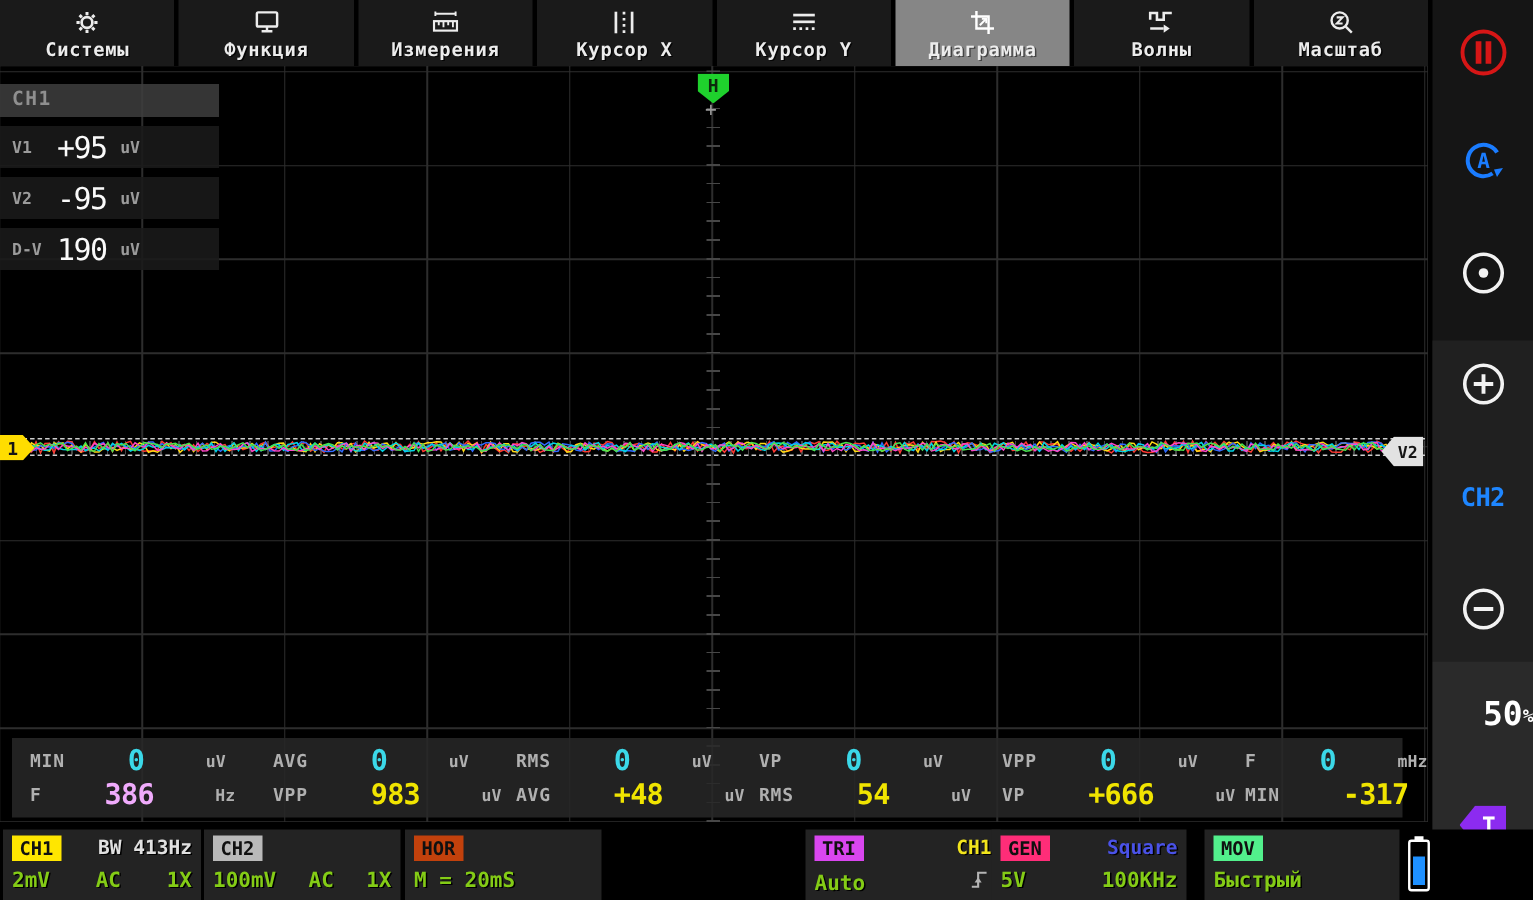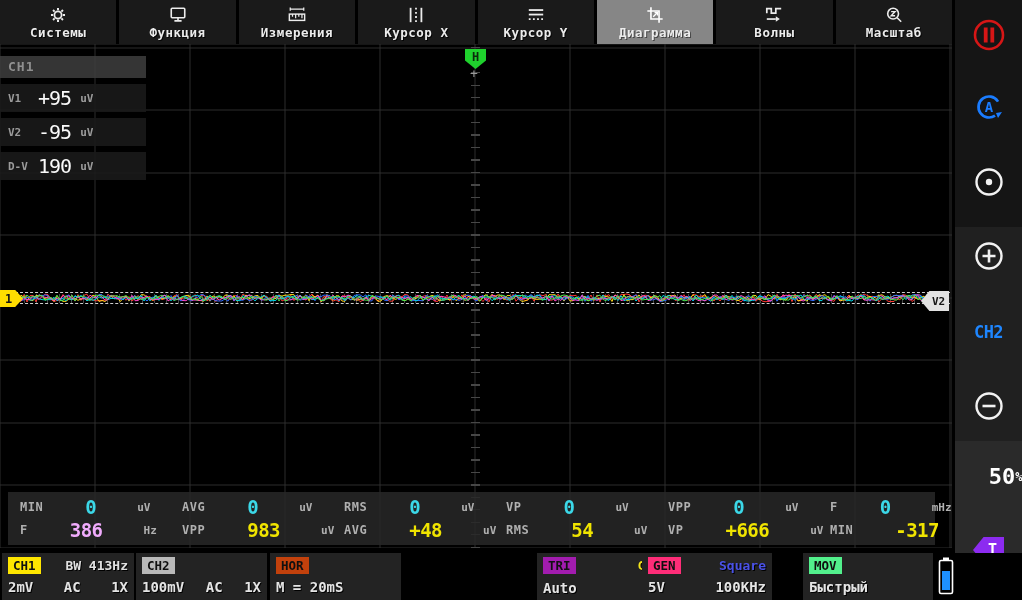--- a/index.html
+++ b/index.html
@@ -66,28 +66,28 @@
   .m-label { font-size:12px; font-weight:bold; color:#b0b0b0; margin-right:6px; letter-spacing:0.5px; }
   .m-val { font-size:19px; font-weight:bold; letter-spacing:-0.5px; }
   .m-unit { font-size:11px; font-weight:bold; color:#b0b0b0; margin-left:5px; }
 
   
   .status-bar { position:absolute; left:0; top:553px; width:1022px; height:47px; background:#000; }
   .sb-block { position:absolute; top:0; height:47px; background:#232323; padding:3px 6px 0 6px; cursor:pointer; }
   .sb-row1 { display:flex; justify-content:space-between; align-items:center; height:18px; }
   .sb-badge { display:inline-block; padding:0 5px; font-size:12.5px; line-height:17px; font-weight:bold; color:#101010; }
   .sb-info { font-size:13px; font-weight:bold; color:#e0e0e0; text-shadow:1px 1px 0 #000; }
-  .sb-row2 { display:flex; justify-content:space-between; align-items:center; margin-top:5px; font-size:14px; font-weight:bold; color:#e5e5e5; text-shadow:1px 1px 0 #000; }
+  .sb-row2 { display:flex; justify-content:space-between; align-items:center; margin-top:5px; font-size:14px; font-weight:bold; color:#84cc16; text-shadow:1px 1px 0 #000; }
   .sb-row2.single { justify-content:flex-start; }
   .blk-ch1 { left:2px;   width:132px; }
   .blk-ch2 { left:136px; width:131px; }
   .blk-hor { left:270px; width:131px; }
   .blk-acq { left:404px; width:130px; }
   .blk-tri { left:537px; width:130px; }
-  .blk-gen { left:642px; width:130px; }
+  .blk-gen { left:661px; width:130px; }
   .blk-mov { left:803px; width:130px; }
   .battery-wrap { position:absolute; left:936px; top:3px; width:20px; height:44px; display:flex; align-items:center; justify-content:center; }
 </style>
 </head>
 <body>
 
 <div class="app">
 
   <div class="toolbar">
     <div class="tab">
@@ -374,21 +374,21 @@
     <div class="sb-block blk-hor">
       <div class="sb-row1">
         <span class="sb-badge" style="background: #c2410c;">HOR</span>
       </div>
       <div class="sb-row2 single">
         <span>M = 20mS</span>
       </div>
     </div>
     <div class="sb-block blk-tri">
       <div class="sb-row1">
-        <span class="sb-badge" style="background: #a21caf;">TRI</span>
+        <span class="sb-badge" style="background: #d946ef;">TRI</span>
         <span class="sb-info" style="color: rgb(242, 228, 28);">CH1</span>
       </div>
       <div class="sb-row2">
         <span>Auto</span>
         <span>
           <svg viewBox="0 0 16 16" width="15" height="15">
               <path d="M2 13 h4.5 V3 h6" fill="none" stroke="#b5b5b5" stroke-width="1.5"></path>
               <path d="M4 10 L9 10 L6.5 6.3 Z" fill="#b5b5b5"></path>
             </svg>
         </span>

